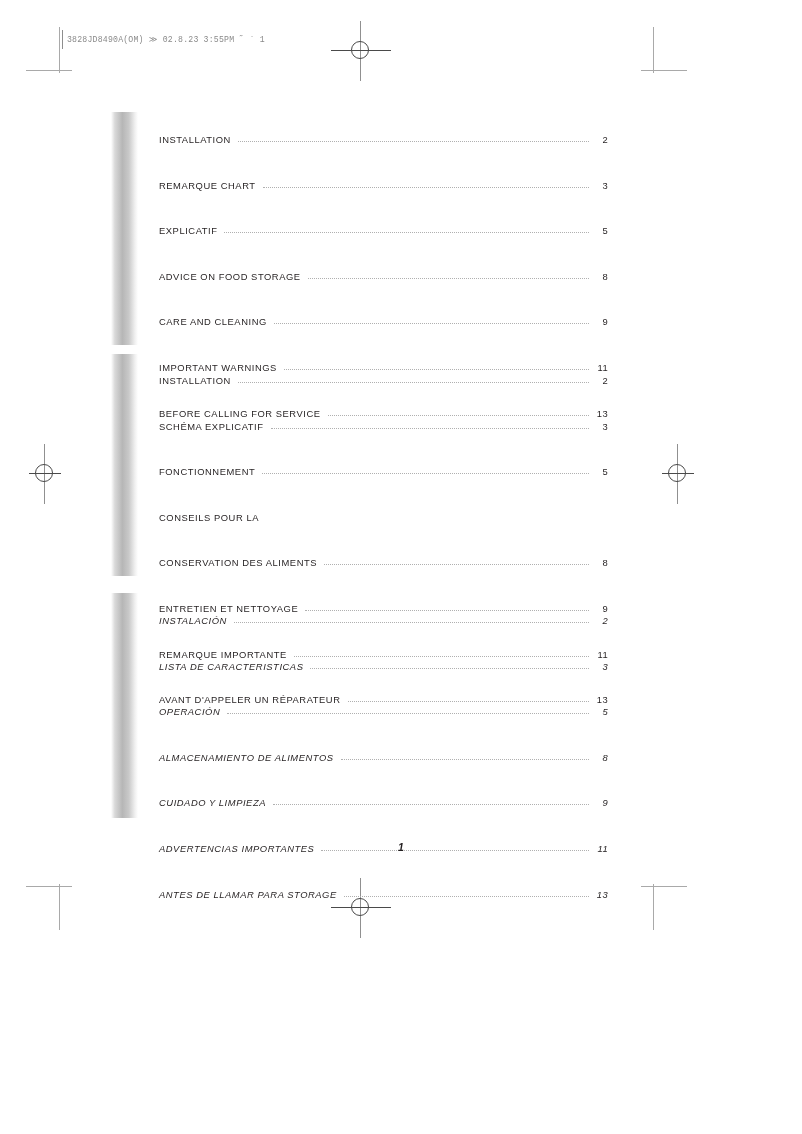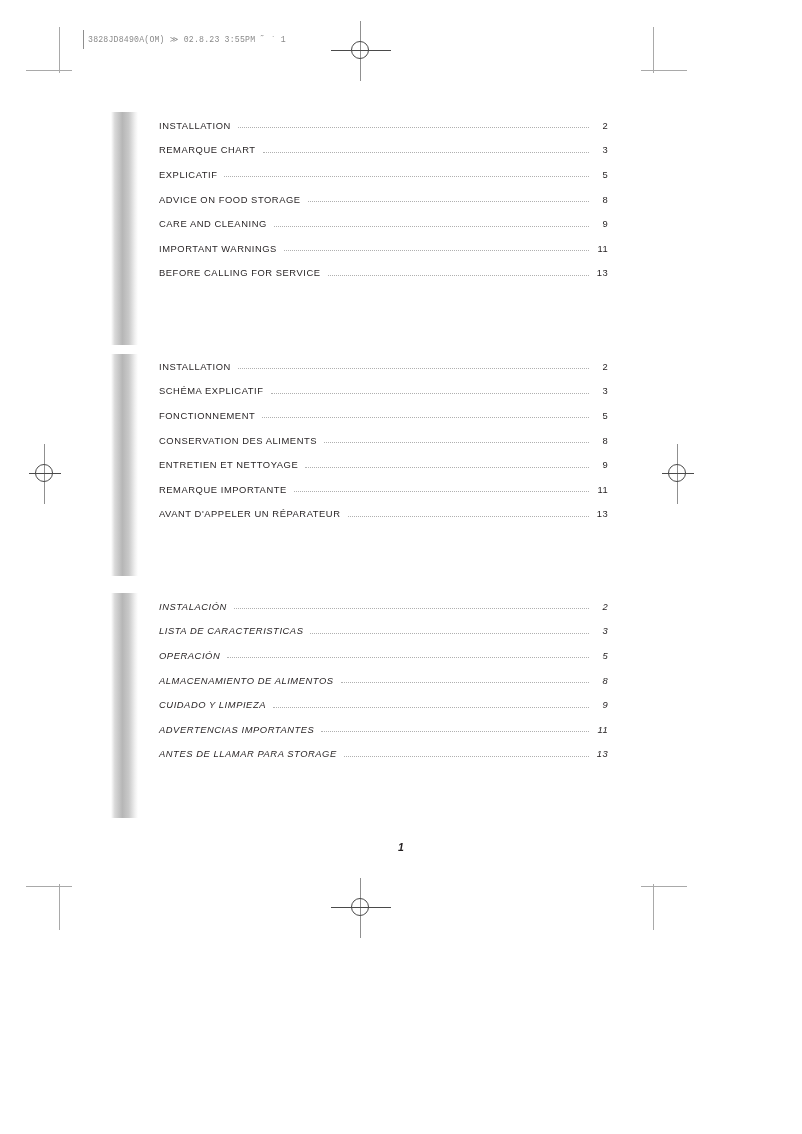--- a/index.html
+++ b/index.html
@@ -21,21 +21,20 @@
 
   
   .header-strip {
     position: absolute;
     left: 62px;
     top: 29px;
     width: 245px;
     height: 20px;
     display: flex;
     align-items: center;
-    justify-content: center;
   }
   .header-rule {
     width: 1px;
     height: 19px;
     background: #8e8e8e;
     margin-right: 4px;
     flex: 0 0 auto;
   }
   .header-text {
     font-family: "Liberation Mono", monospace;
@@ -107,23 +106,24 @@
   }
 
   
   .toc-section {
     position: absolute;
     left: 159px;
     width: 449px;
   }
   .toc-row {
     display: flex;
-    align-items: center;
+    align-items: flex-start;
     height: 24.6px;
     white-space: nowrap;
+    margin-top: 21px;
   }
   .toc-label {
     font-size: 9.4px;
     letter-spacing: 0.55px;
     color: #231f20;
     flex: 0 0 auto;
     padding-right: 7px;
   }
   .toc-dots {
     flex: 1 1 auto;
@@ -257,20 +257,25 @@
       <span class="toc-label">SCHÉMA EXPLICATIF</span>
       <span class="toc-dots"></span>
       <span class="toc-page">3</span>
     </div>
     <div class="toc-row">
       <span class="toc-label">FONCTIONNEMENT</span>
       <span class="toc-dots"></span>
       <span class="toc-page">5</span>
     </div>
     <div class="toc-row">
+      <span class="toc-label">CONSEILS POUR LA</span>
+      <span class="toc-dots blank"></span>
+      <span class="toc-page"></span>
+    </div>
+    <div class="toc-row">
       <span class="toc-label">CONSERVATION DES ALIMENTS</span>
       <span class="toc-dots"></span>
       <span class="toc-page">8</span>
     </div>
     <div class="toc-row">
       <span class="toc-label">ENTRETIEN ET NETTOYAGE</span>
       <span class="toc-dots"></span>
       <span class="toc-page">9</span>
     </div>
     <div class="toc-row">

